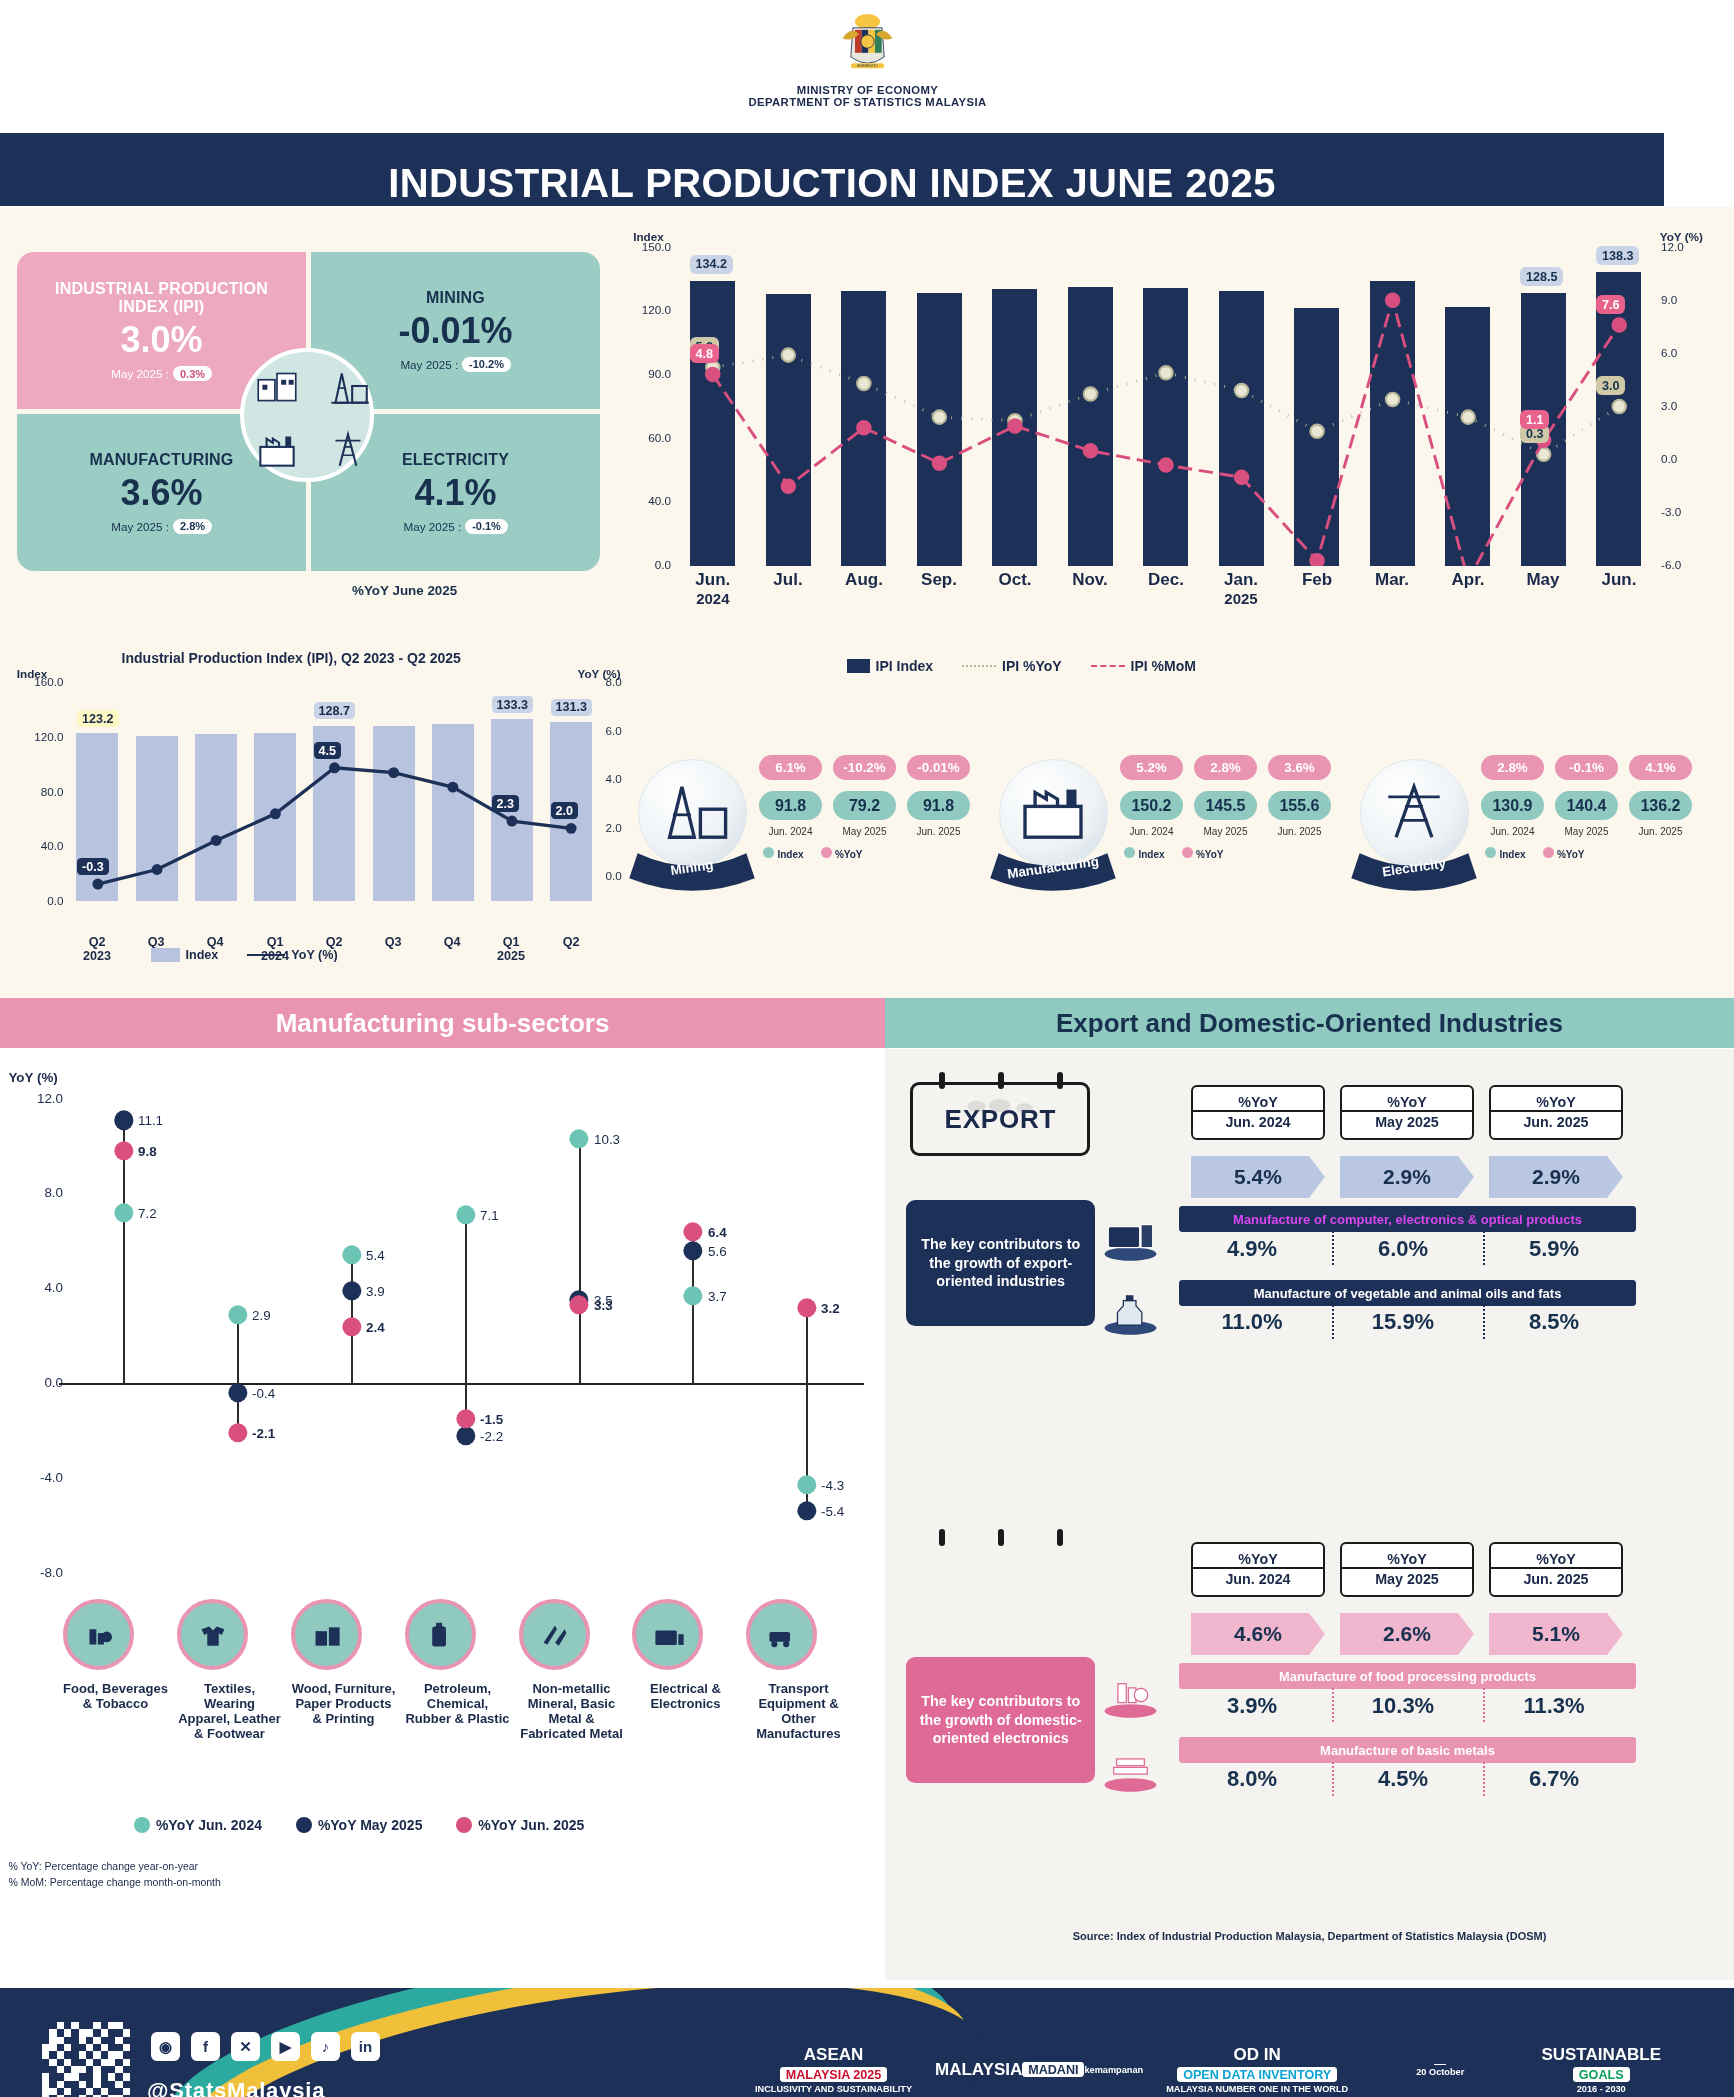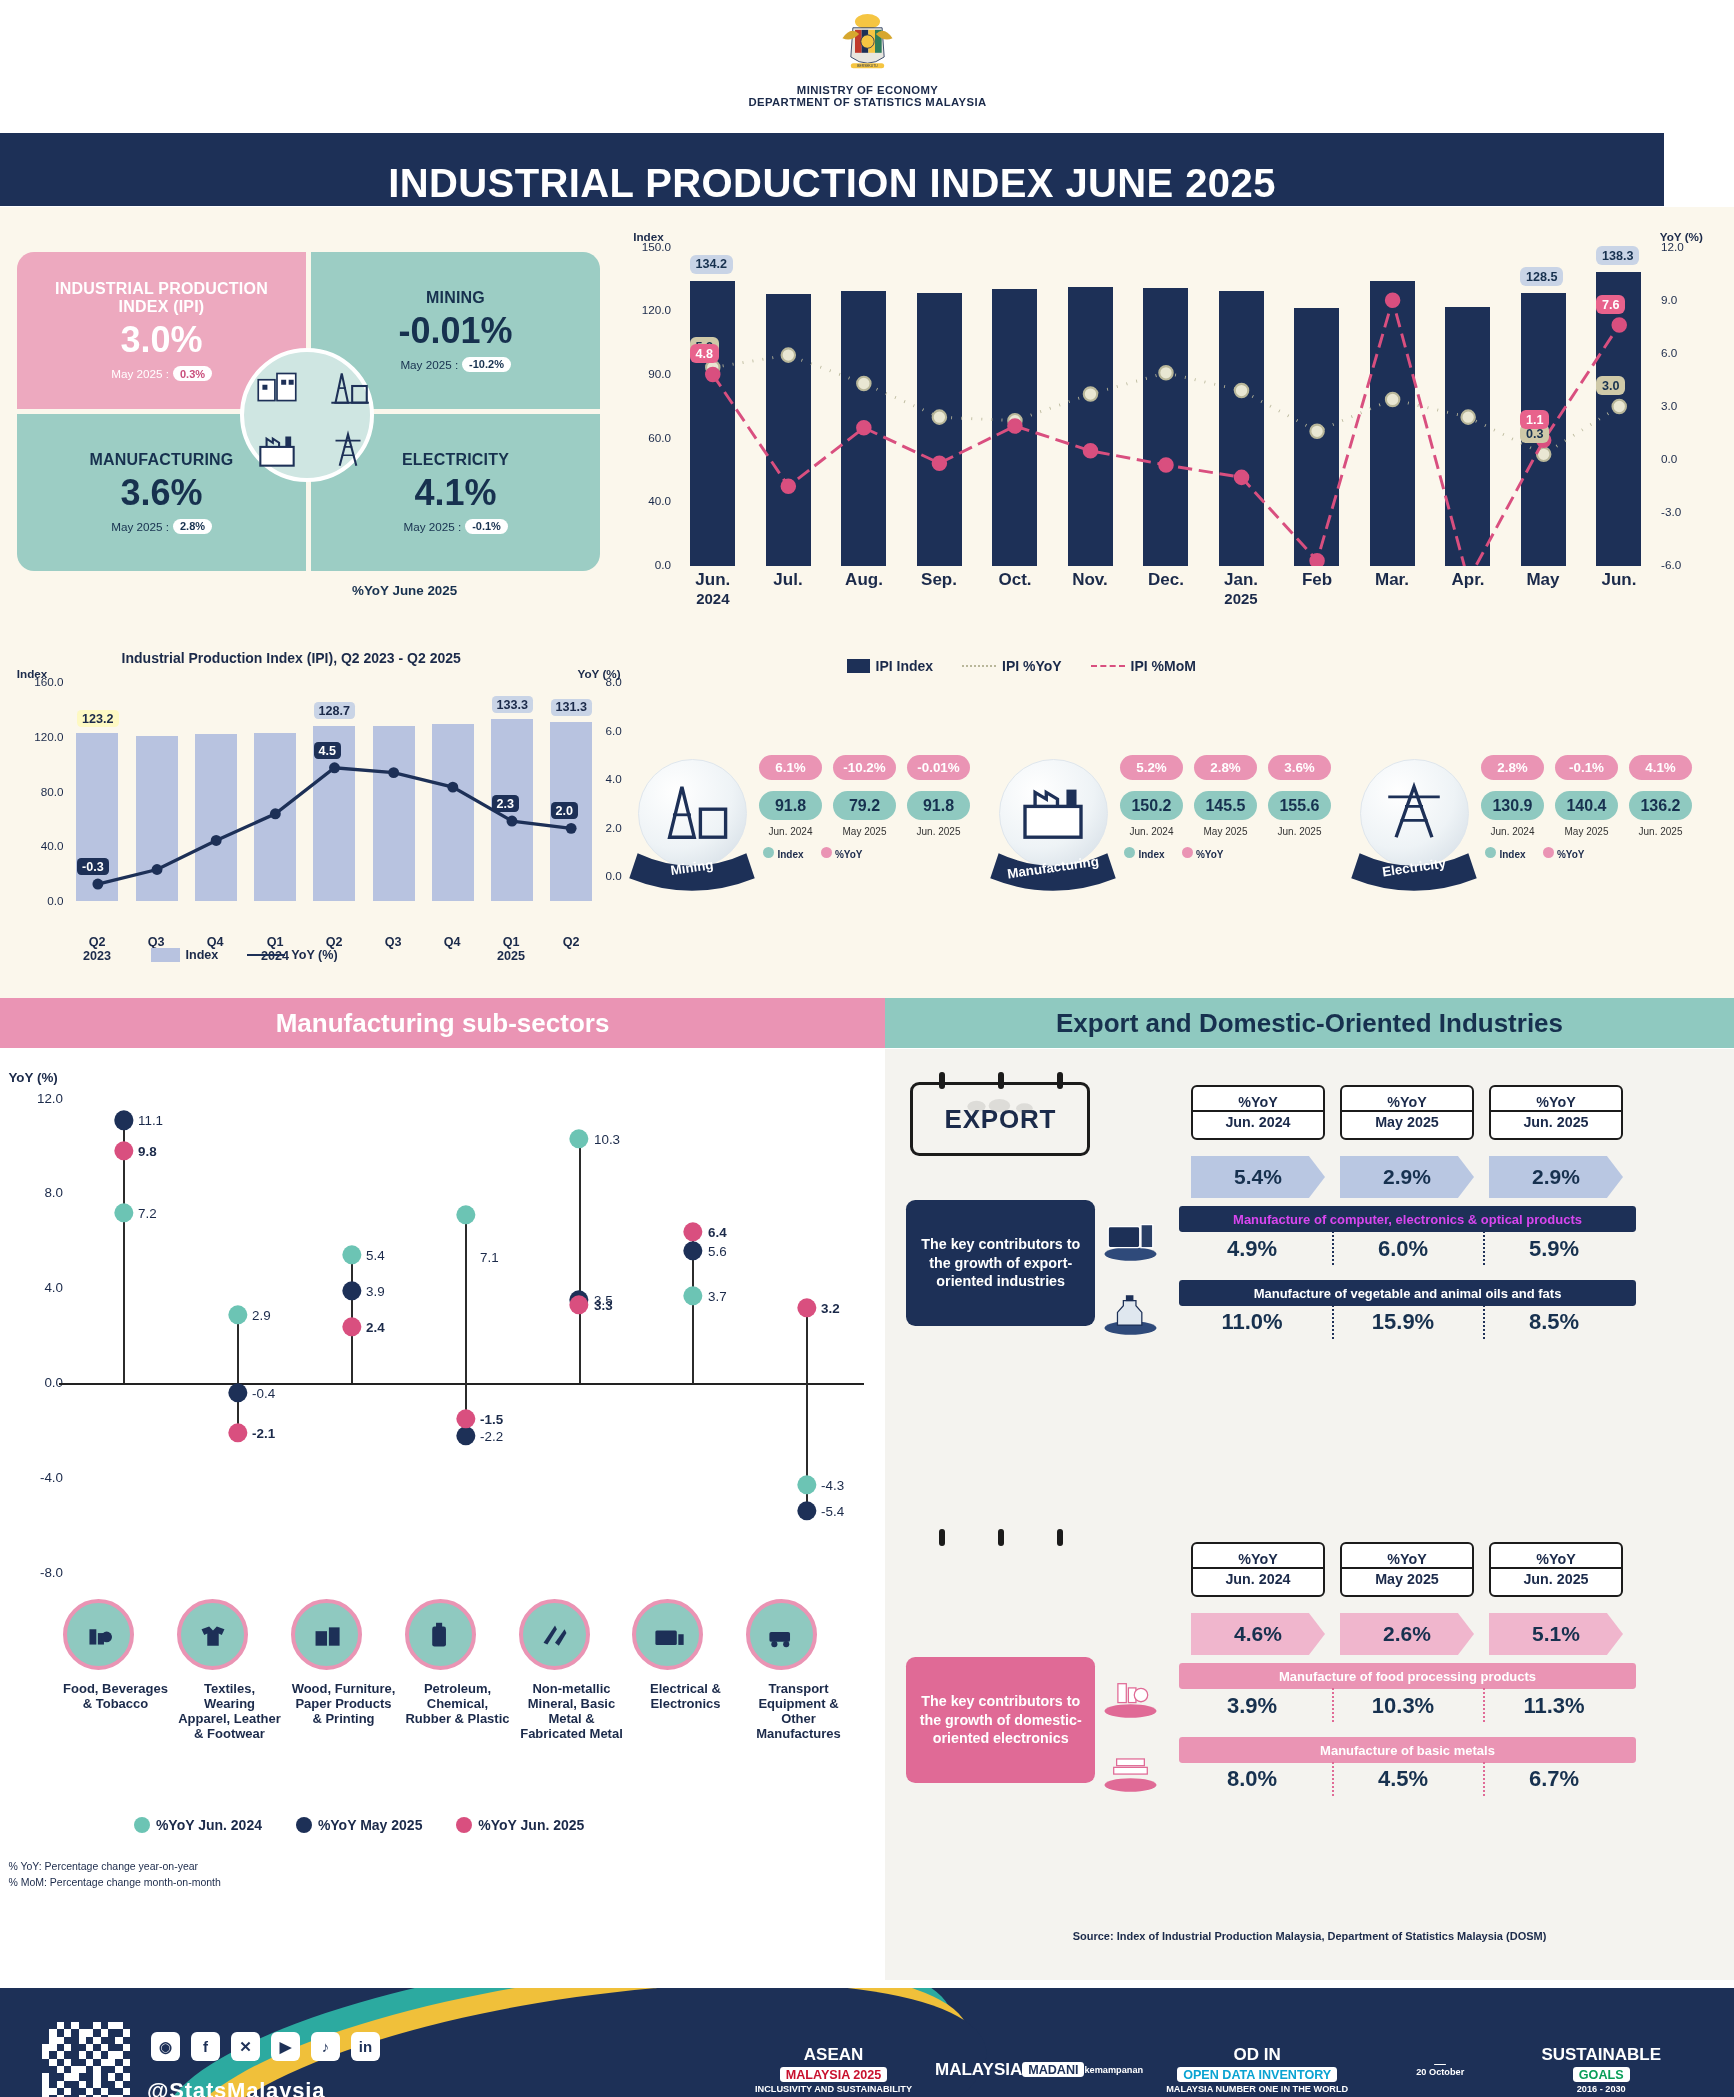--- a/index.html
+++ b/index.html
@@ -549,21 +549,21 @@
         <div class="s-lbl" style="left: 185px; top: 334px; font-weight: bold;">-2.1</div>
         <div class="s-stem" style="left: 284px; top: 156px; height: 128px;"></div>
         <div class="s-dot" style="left: 285px; top: 156px; background: rgb(108, 196, 180);"></div>
         <div class="s-lbl" style="left: 299px; top: 156px;">5.4</div>
         <div class="s-dot" style="left: 285px; top: 192px; background: rgb(29, 48, 87);"></div>
         <div class="s-lbl" style="left: 299px; top: 192px;">3.9</div>
         <div class="s-dot" style="left: 285px; top: 228px; background: rgb(217, 79, 127);"></div>
         <div class="s-lbl" style="left: 299px; top: 228px; font-weight: bold;">2.4</div>
         <div class="s-stem" style="left: 398px; top: 116px; height: 220px;"></div>
         <div class="s-dot" style="left: 399px; top: 116px; background: rgb(108, 196, 180);"></div>
-        <div class="s-lbl" style="left: 413px; top: 116px; margin-top: 42px;">7.1</div>
+        <div class="s-lbl" style="left: 413px; top: 116px;">7.1</div>
         <div class="s-dot" style="left: 399px; top: 337px; background: rgb(29, 48, 87);"></div>
         <div class="s-lbl" style="left: 413px; top: 337px;">-2.2</div>
         <div class="s-dot" style="left: 399px; top: 320px; background: rgb(217, 79, 127);"></div>
         <div class="s-lbl" style="left: 413px; top: 320px; font-weight: bold;">-1.5</div>
         <div class="s-stem" style="left: 512px; top: 40px; height: 244px;"></div>
         <div class="s-dot" style="left: 512px; top: 40px; background: rgb(108, 196, 180);"></div>
         <div class="s-lbl" style="left: 527px; top: 40px;">10.3</div>
         <div class="s-dot" style="left: 512px; top: 201px; background: rgb(29, 48, 87);"></div>
         <div class="s-lbl" style="left: 527px; top: 201px;">3.5</div>
         <div class="s-dot" style="left: 512px; top: 206px; background: rgb(217, 79, 127);"></div>

